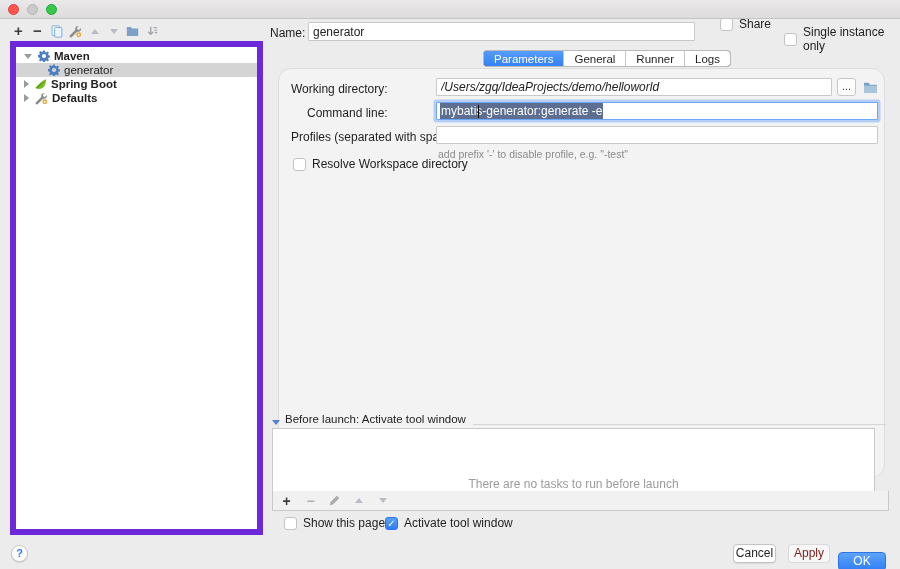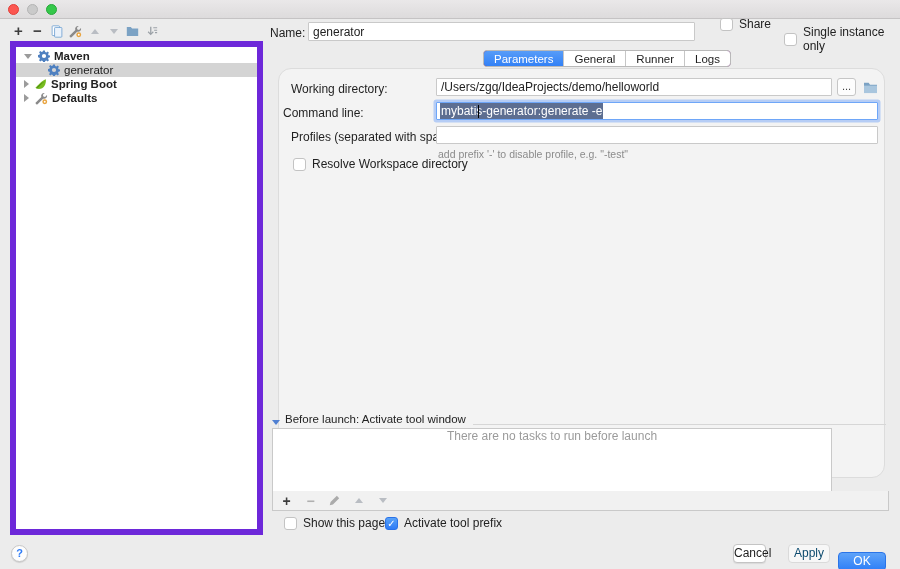--- a/index.html
+++ b/index.html
@@ -60,67 +60,67 @@
   .tab { padding:0 10px; font-size:11.5px; line-height:16px; color:#1e1e1e;
          border-right:1px solid #c6c6c6; background:#fff; }
   .tab:last-child { border-right:none; }
   .tab.active { background:linear-gradient(#579cf8,#3381f6); color:#fff; }
 
   
   .card { position:absolute; left:278px; top:68px; width:607px; height:410px;
           background:#f3f3f3; border:1px solid #dcdcdc; border-radius:13px; }
   .card .lbl { position:absolute; font-size:12px; color:#1f1f1f; }
   .wd-label { left:12px; top:13px; }
-  .wd-input { position:absolute; left:157px; top:9px; width:396px; height:18px; }
+  .wd-input { position:absolute; left:157px; top:9px; width:396px; height:18px;font-style:italic; }
   .browse-btn { position:absolute; left:558px; top:9px; width:19px; height:18px;
                 background:#fdfdfd; border:1px solid #c6c6c6; border-radius:3px;
                 font-size:11px; line-height:15px; text-align:center; color:#444; }
   .dir-btn { position:absolute; left:581px; top:10px; width:20px; height:17px;
              display:flex; align-items:center; justify-content:center; }
-  .cmd-label { left:4px; top:37px; }
+  .cmd-label { left:28px; top:37px; }
   .cmd-input { position:absolute; left:157px; top:33px; width:442px; height:18px;
                background:#fff; border:1px solid #6ea6f8; border-radius:1px;
                box-shadow:0 0 0 2.5px rgba(108,160,248,.45); padding:1px 3px;
                font-size:12px; line-height:14px; white-space:nowrap; overflow:hidden; }
   .cmd-input .sel { background:#5d6e91; color:#fff; padding:13px 1px; }
   .caret { position:absolute; left:41px; top:2px; width:1px; height:13px; background:#000; }
   .prof-label { left:12px; top:61px; }
   .prof-input { position:absolute; left:157px; top:57px; width:442px; height:18px; }
   .hint { position:absolute; left:159px; top:79px; font-size:10.5px; color:#8b8b8b; }
   .resolve-cb { left:14px; top:88px; }
 
   
   .bl-header { position:absolute; left:272px; top:411px; width:614px; display:flex;
                align-items:flex-end; height:14px; }
   .bl-tri { width:0; height:0; border-left:4px solid transparent; border-right:4px solid transparent;
             border-top:5px solid #4f7fd2; margin-right:5px; }
   .bl-title { font-size:11.5px; margin-right:7px; white-space:nowrap; }
   .bl-line { flex:1; height:1px; background:#d6d6d6; }
-  .tasks-box { position:absolute; left:272px; top:428px; width:560px; height:64px; background:#fff;
-               border:1px solid #c9c9c9; display:flex; align-items:flex-start; justify-content:center; }
+  .tasks-box { position:absolute; left:272px; top:428px; width:603px; height:64px; background:#fff;
+               border:1px solid #c9c9c9; display:flex; align-items:flex-end; justify-content:center; }
   .tasks-empty { color:#9b9b9b; font-size:12px; }
   .tasks-toolbar { position:absolute; left:272px; top:491px; width:617px; height:20px;
                    background:#f1f1f1; border:1px solid #c9c9c9; border-top:none;
                    display:flex; align-items:center; gap:11px; padding-left:7px; }
   .tasks-toolbar .tbtn { font-size:14px; }
   .tbtn.dim { color:#b0b0b0; }
 
   .show-cb { left:284px; top:516px; }
   .activate-cb { left:385px; top:516px; }
 
   
   .help { position:absolute; left:11px; top:545px; width:17px; height:17px; border-radius:50%;
           background:#fdfdfd; border:1px solid #c7c7c7; color:#2f7cf6; font-size:11px;
           font-weight:bold; text-align:center; line-height:15px;
           box-shadow:0 1px 1px rgba(0,0,0,.12); }
   .btn { position:absolute; top:544px; height:19px; border-radius:4px; font-size:12px;
          text-align:center; line-height:17px; }
-  .btn-cancel { left:733px; width:33px; background:#fff; border:1px solid #c4c4c4;
+  .btn-cancel { left:733px; width:43px; background:#fff; border:1px solid #c4c4c4;
                 box-shadow:0 1px 1px rgba(0,0,0,.08); color:#1e1e1e; }
-  .btn-apply  { left:788px; width:42px; background:#f7f7f7; border:1px solid #dadada; color:#0c4a6e; }
+  .btn-apply  { left:788px; width:42px; background:#f7f7f7; border:1px solid #dadada; color:#7f1d1d; }
   .btn-ok     { left:838px; width:48px; background:linear-gradient(#5ea3f9,#2f7ff7);
                 border:1px solid #2a74e8; color:#fff;margin-top:8px; }
 </style>
 </head>
 <body>
 
 <div id="app">
 
   <div class="titlebar">
     <div class="traffic">
@@ -274,21 +274,21 @@
         <span class="tri-down"></span>
       </div>
   </div>
 
   <div class="cb show-cb">
     <span class="box"></span>
     <span>Show this page</span>
   </div>
   <div class="cb checked activate-cb">
     <span class="box">✓</span>
-    <span>Activate tool prefix</span>
+    <span>Activate tool window</span>
   </div>
 
   <div class="help">?</div>
   <div class="btn btn-cancel">Cancel</div>
   <div class="btn btn-apply">Apply</div>
   <div class="btn btn-ok">OK</div>
 
 </div>
 
 </body></html>

